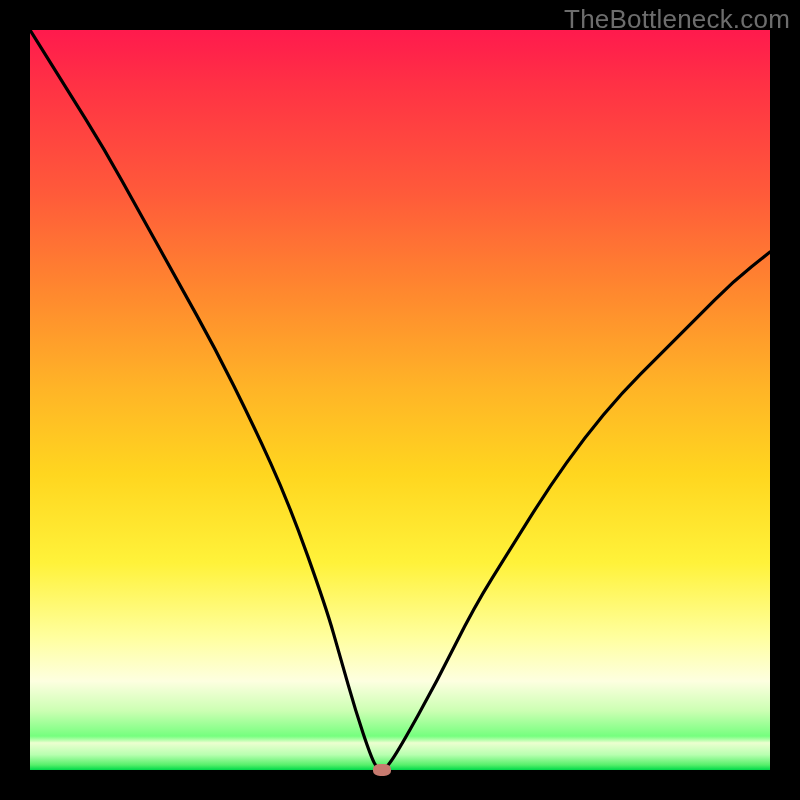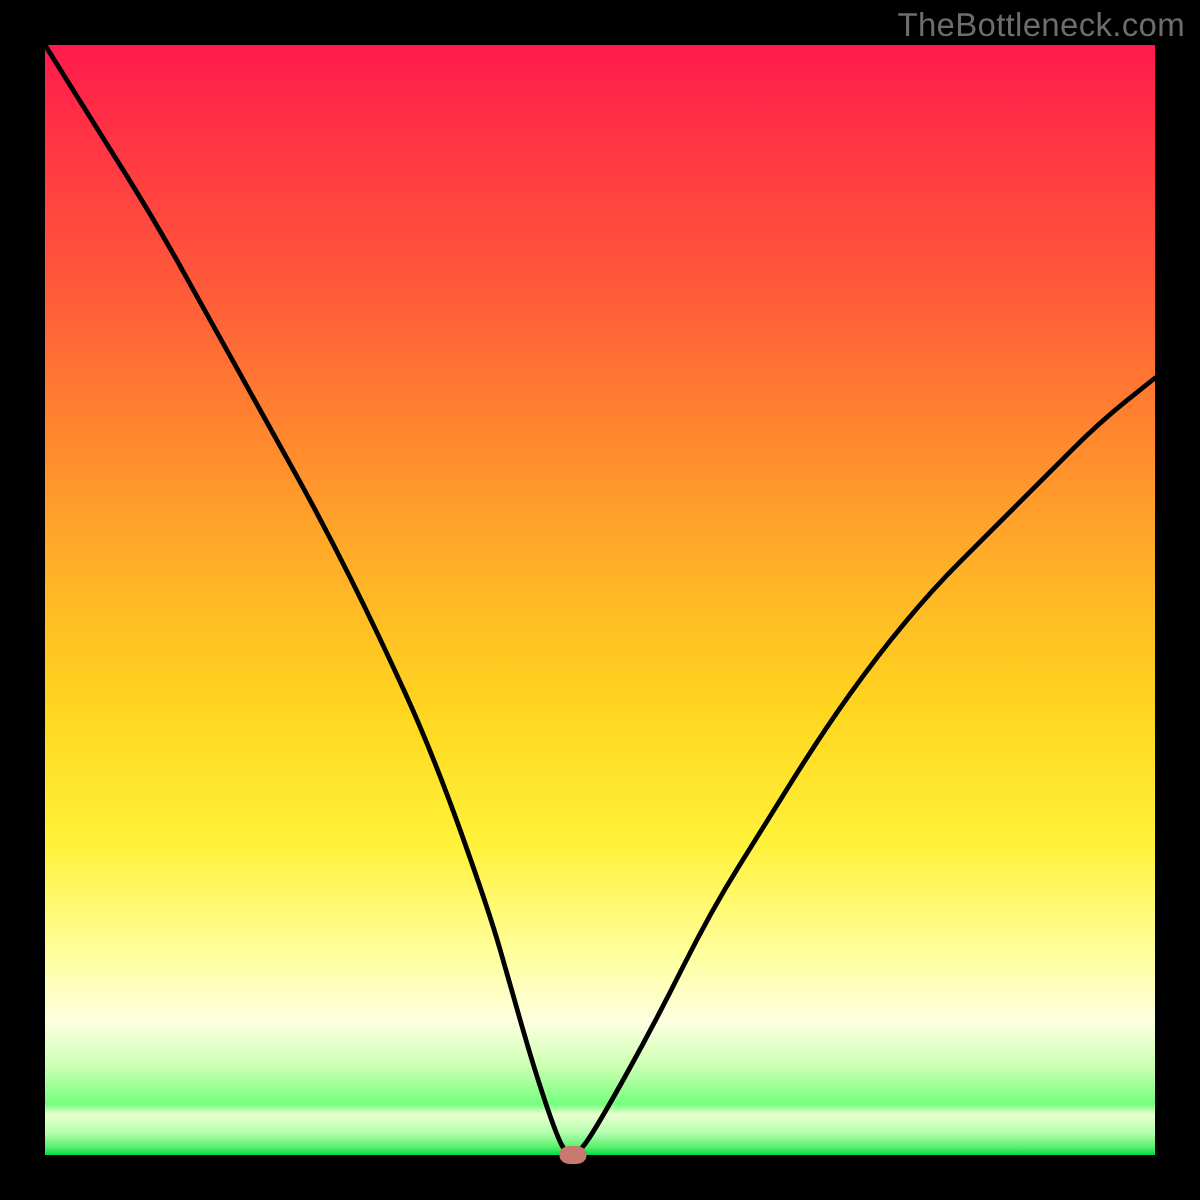--- a/index.html
+++ b/index.html
@@ -73,21 +73,21 @@
     border-radius: 7px / 5px;
     background: #c77a6f;
     z-index: 3;
     transform: translate(-50%, -50%);
   }
   .watermark {
     position: absolute;
     top: 4px;
     right: 10px;
     color: #6d6d6d;
-    font-size: 22px;
+    font-size: 26px;
     letter-spacing: 0.2px;
     z-index: 5;
     font-weight: 500;
   }
 </style>
 </head>
 <body>
 
 <div class="frame">
 

